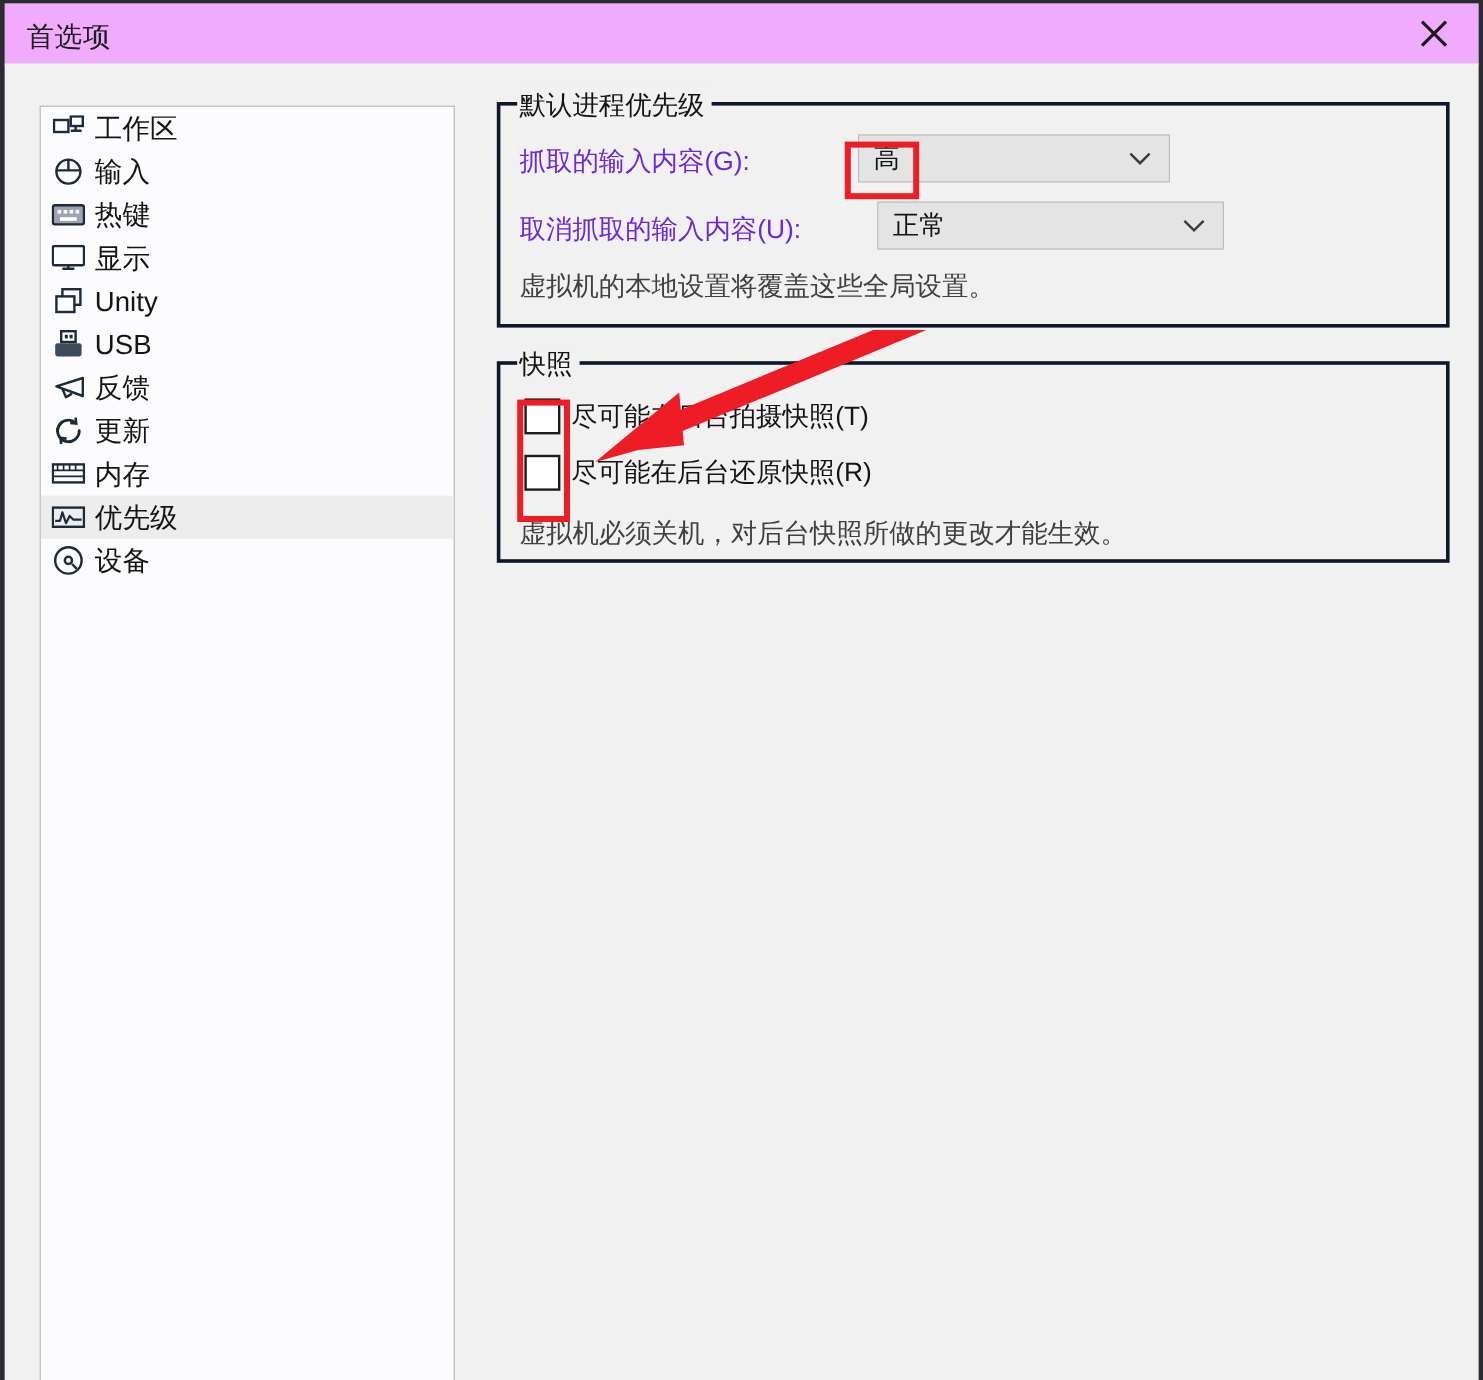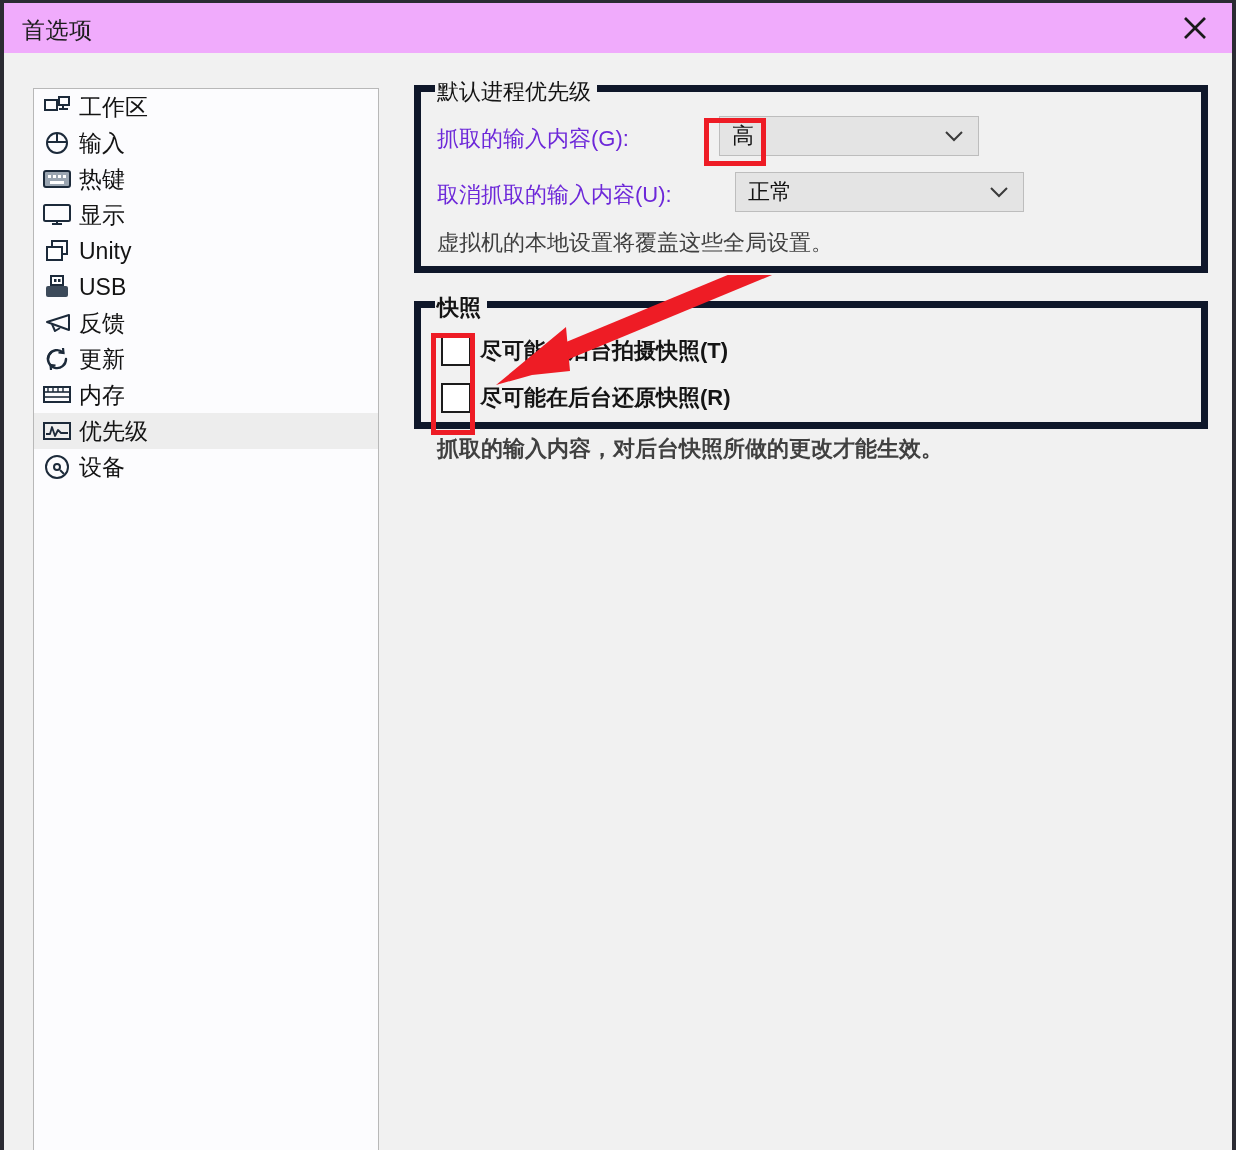--- a/index.html
+++ b/index.html
@@ -115,42 +115,41 @@
 
   
   .right-pane {
     position: absolute;
     left: 410px;
     top: 32px;
     width: 794px;
   }
   .groupbox {
     position: relative;
-    border: 7px solid #0f172a;
+    border: 3px solid #0f172a;
     background: transparent;
     box-sizing: border-box;
   }
   .group-legend {
     position: absolute;
     top: -15px;
     left: 14px;
     padding: 0 6px 0 2px;
     background: #f1f1f1;
     font-size: 22px;
     color: #141414;
     white-space: nowrap;
   }
 
   .gb-priority {
     height: 188px;
   }
   .gb-snapshot {
     margin-top: 28px;
-    height: 128px;
-    font-weight: bold;
+    height: 168px;
   }
 
   .form-row {
     position: absolute;
     display: flex;
     align-items: center;
   }
   .row-label {
     font-size: 22px;
     color: #6d28d9;
@@ -415,21 +414,21 @@
           <div class="check-row" style="left:20px; top:28px;">
             <span class="checkbox"></span>
             <span class="check-label">尽可能在后台拍摄快照(T)</span>
           </div>
 
           <div class="check-row" style="left:20px; top:75px;">
             <span class="checkbox"></span>
             <span class="check-label">尽可能在后台还原快照(R)</span>
           </div>
 
-          <div class="note" style="left:16px; top:126px;">抓取的输入内容，对后台快照所做的更改才能生效。</div>
+          <div class="note" style="left:16px; top:126px;">虚拟机必须关机，对后台快照所做的更改才能生效。</div>
         </div>
 
       </div>
 
       <div class="anno-box" style="left:700px; top:65px; width:62px; height:48px;"></div>
 
       <div class="anno-box" style="left:427px; top:280px; width:44px; height:102px;"></div>
 
       <div class="anno-arrow">
         <svg width="310" height="125" viewBox="0 0 310 125">

